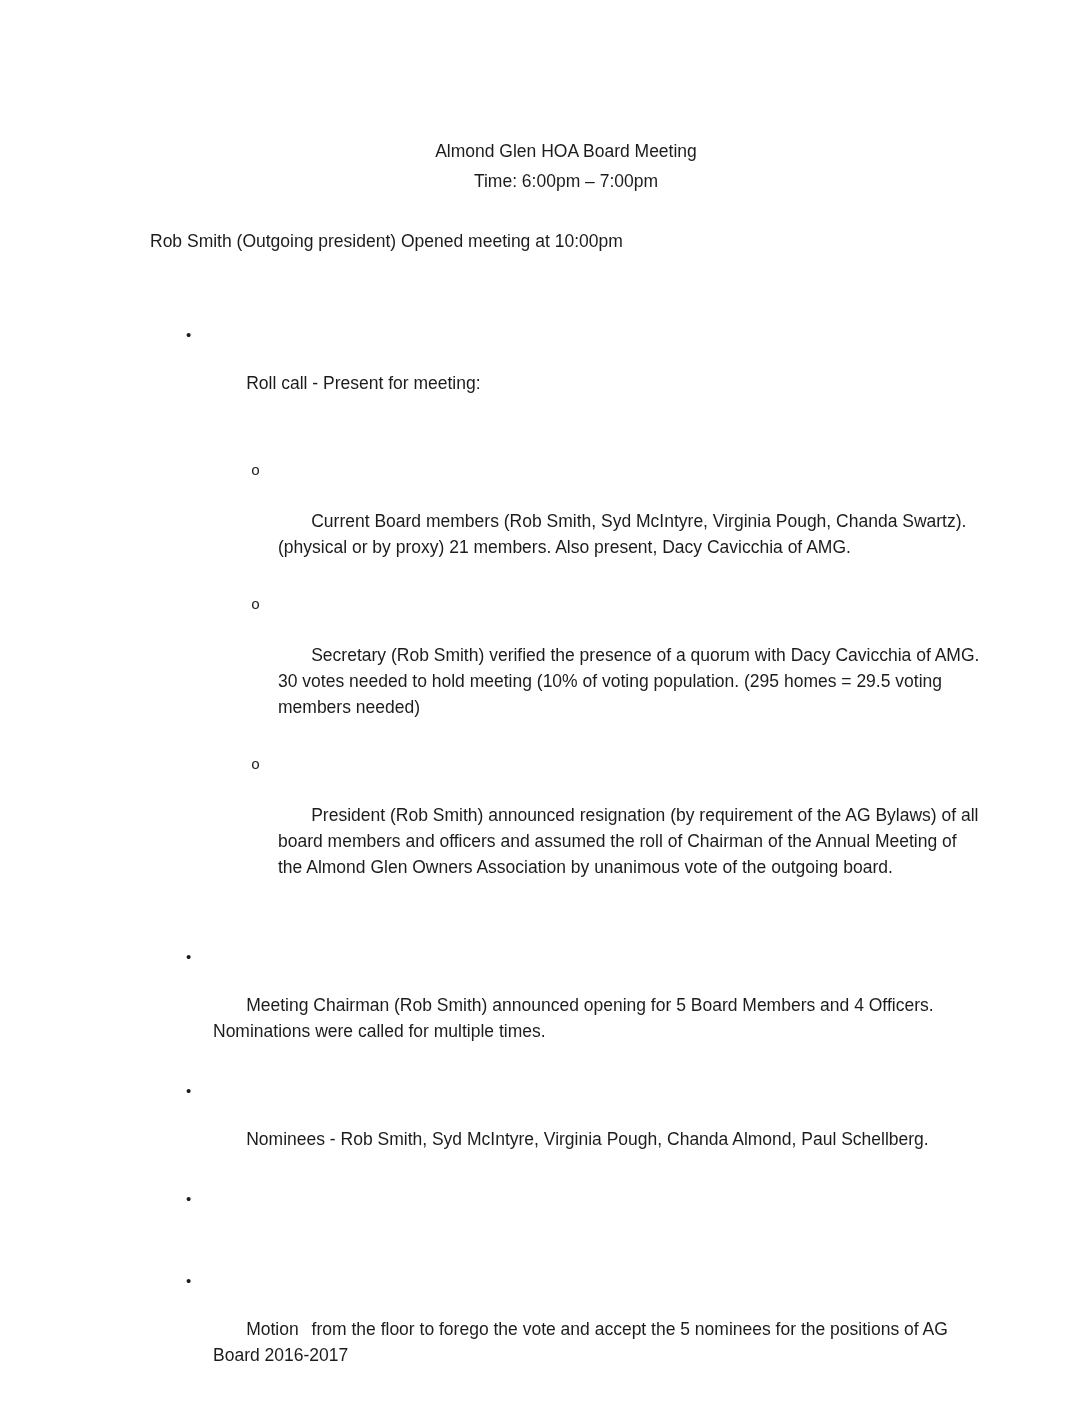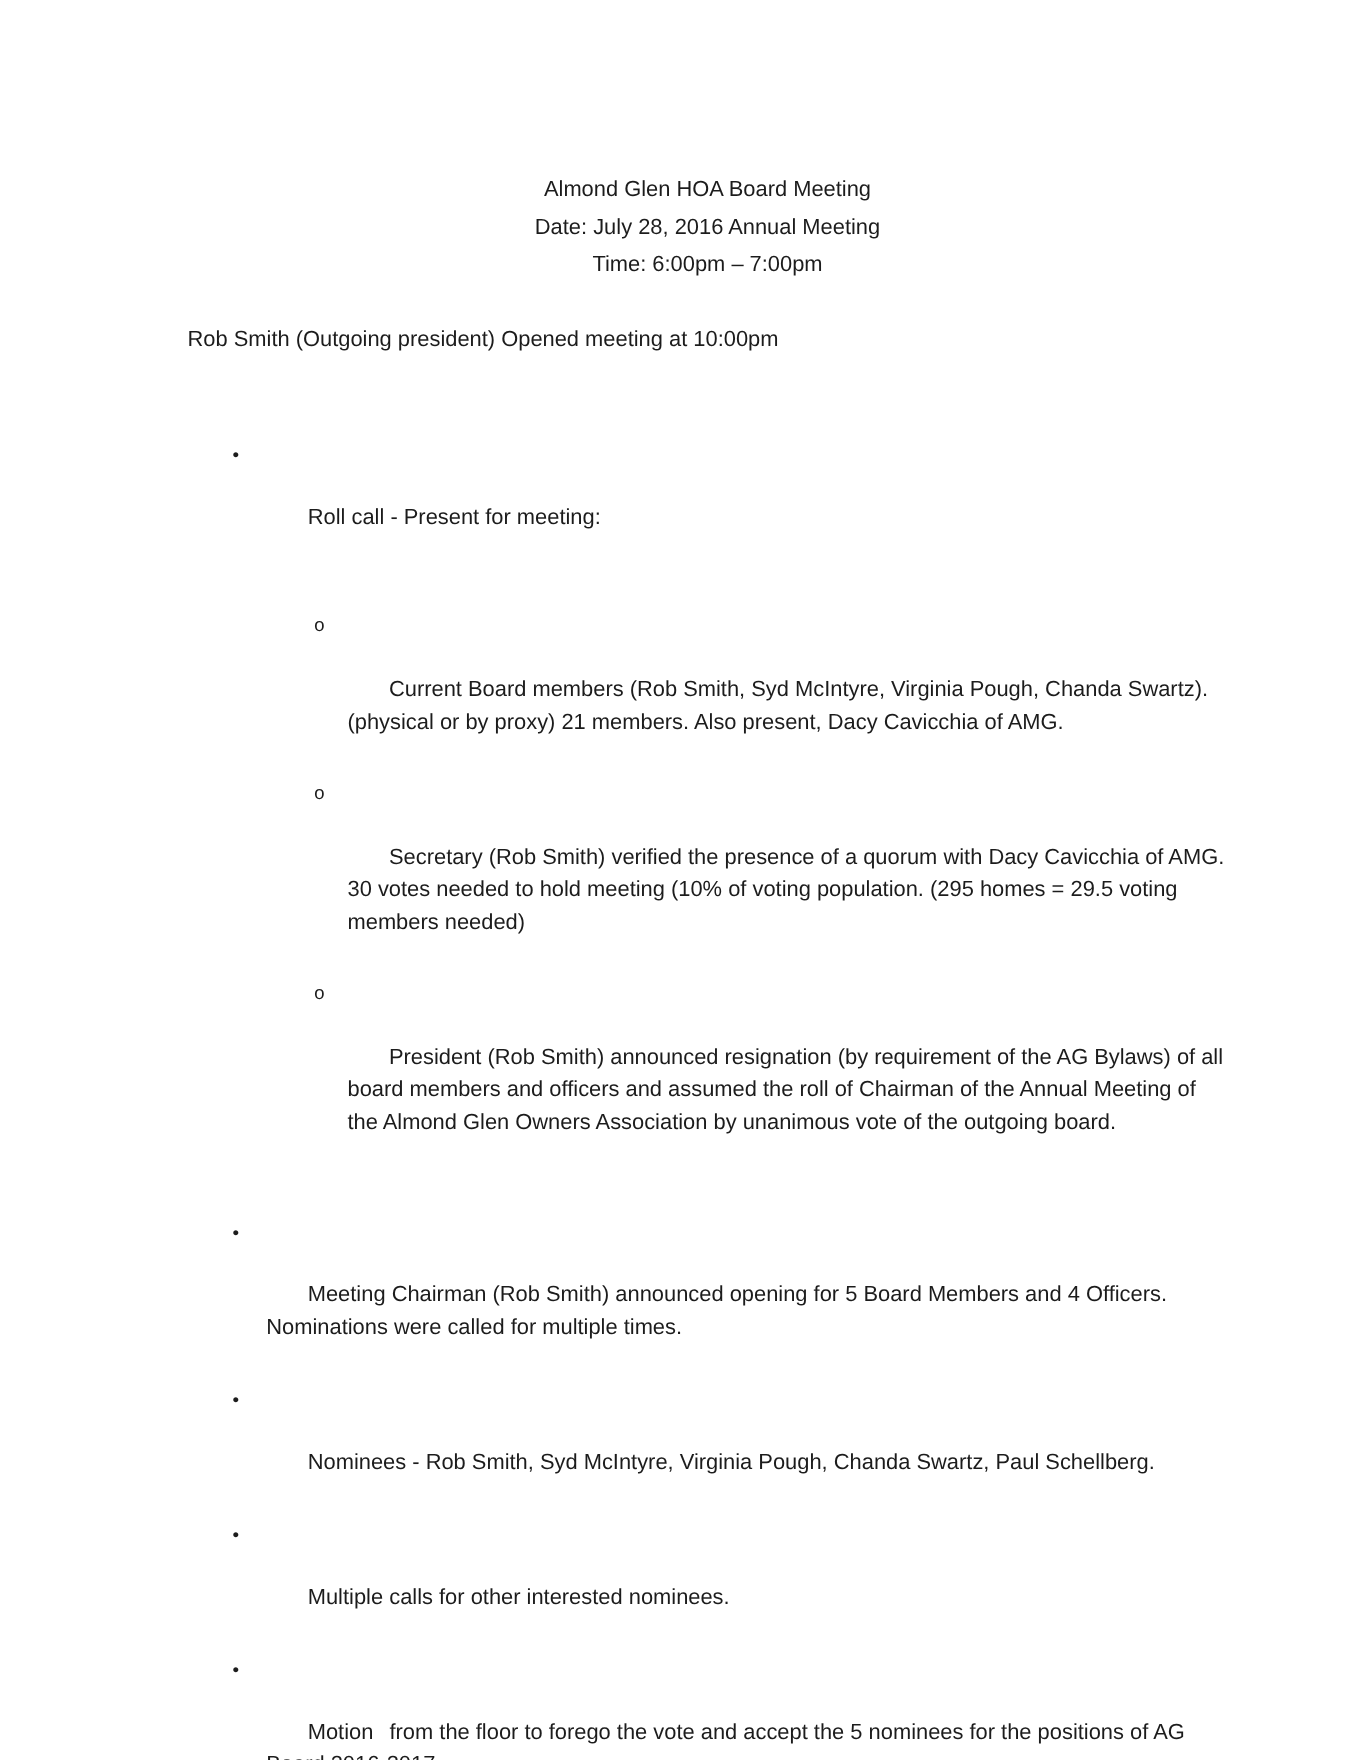--- a/index.html
+++ b/index.html
@@ -60,21 +60,20 @@
   .bold { font-weight: normal; }
 </style>
 </head>
 <body>
 
 <div class="page">
   <div class="doc">
 
     <div class="title-block">
       <div class="title-line">Almond Glen HOA Board Meeting</div>
-      <div class="title-line">Date: July 28, 2016 Annual Meeting</div>
       <div class="title-line">Time: 6:00pm – 7:00pm</div>
     </div>
 
     <div class="blank"></div>
 
     <div class="para">Rob Smith (Outgoing president) Opened meeting at 10:00pm</div>
 
     <div class="blank"></div>
 
 
@@ -101,25 +100,24 @@
     </div>
 
     <div class="blank"></div>
 
     <div class="li1">
       <span class="marker1">•</span>
       <span>Meeting Chairman (Rob Smith) announced opening for 5 Board Members and 4 Officers. Nominations were called for multiple times.</span>
     </div>
     <div class="li1">
       <span class="marker1">•</span>
-      <span>Nominees - Rob Smith, Syd McIntyre, Virginia Pough, Chanda Swartz, Paul Schellberg.</span>
+      <span>Nominees - Rob Smith, Syd McIntyre, Virginia Pough, Chanda Almond, Paul Schellberg.</span>
     </div>
     <div class="li1">
       <span class="marker1">•</span>
-      <span>Multiple calls for other interested nominees.</span>
     </div>
     <div class="li1">
       <span class="marker1">•</span>
       <span class="bold">Motion</span><span> from the floor to forego the vote and accept the 5 nominees for the positions of AG Board 2016-2017</span>
     </div>
 
     <div class="li2">
       <span class="marker2">o</span>
       
     </div>

